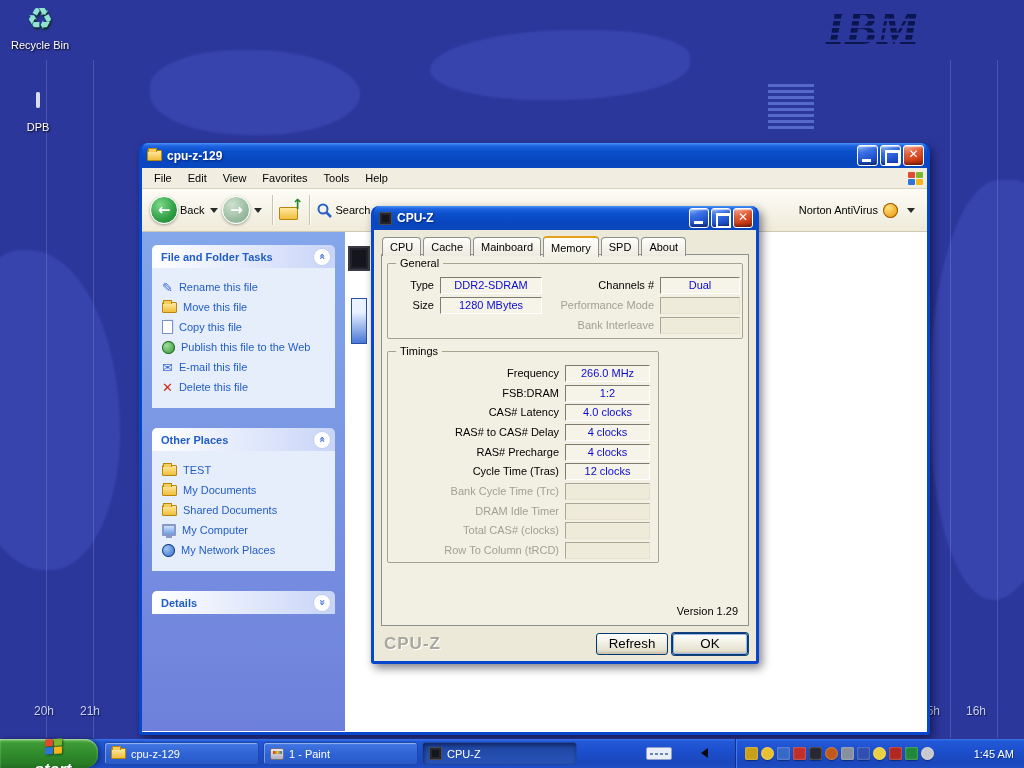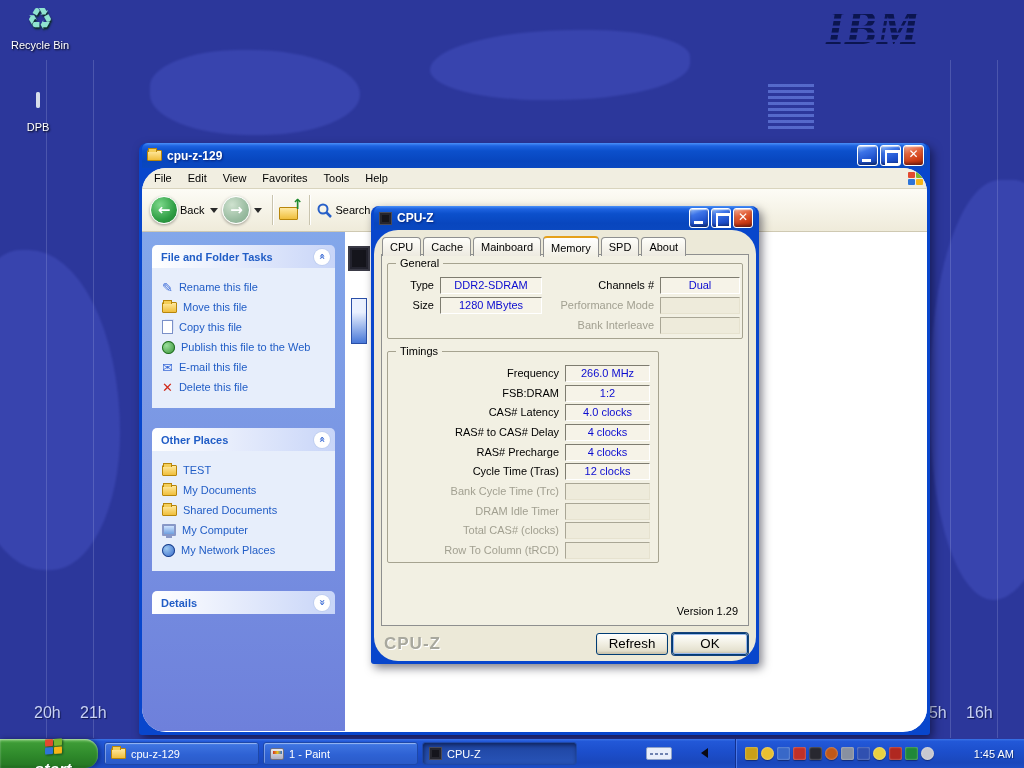--- a/index.html
+++ b/index.html
@@ -5,21 +5,21 @@
   * { margin:0; padding:0; box-sizing:border-box; }
   html,body { width:1024px; height:768px; overflow:hidden; }
   body { font-family:"Liberation Sans", sans-serif; font-size:11px; color:#000; position:relative; }
 
   
   .desktop { position:absolute; inset:0; background:#2C379B; overflow:hidden; }
   .blob { position:absolute; background:#3D49B5; border-radius:45% 55% 50% 50%; opacity:.75; filter:blur(1px); }
   .vline { position:absolute; width:1px; background:rgba(220,230,255,.18); top:60px; bottom:30px; }
   .stripes-block { position:absolute; left:768px; top:84px; width:46px; height:46px;
       background:repeating-linear-gradient(180deg,#5A6FD0 0 3px, transparent 3px 6px); opacity:.9; }
-  .tz { position:absolute; top:704px; color:#C9D2F5; font-size:16px; text-shadow:1px 1px 1px #101850; }
+  .tz { position:absolute; top:704px; color:#C9D2F5; font-size:12px; text-shadow:1px 1px 1px #101850; }
   .ibm-logo { position:absolute; left:818px; top:0; }
 
   .dicon { position:absolute; width:64px; text-align:center; color:#fff; text-shadow:1px 1px 2px #000; }
   .dicon .img { height:34px; display:flex; align-items:flex-end; justify-content:center; margin-bottom:3px; }
   .grecycle::before { content:"♻"; font-family:"DejaVu Sans",sans-serif; font-size:30px; color:#8FE3D0; text-shadow:1px 2px 2px #0A2A20; }
   .laptop { width:30px; height:24px; position:relative; }
   .laptop .scr { width:26px; height:17px; margin:0 auto; border:2px solid #D8DEEA; background:#8FB0D8; border-radius:2px; }
   .laptop .base { width:30px; height:4px; background:#C9CEDA; border-radius:1px; margin-top:1px; }
   .folder-lg { width:34px; height:25px; background:linear-gradient(#FFE9A0,#EFBE3C); border:1px solid #B8860B; border-radius:2px 4px 2px 2px; position:relative; }
   .folder-lg::before { content:""; position:absolute; top:-5px; left:0; width:15px; height:5px; background:#F4CE58; border:1px solid #B8860B; border-bottom:none; border-radius:2px 2px 0 0; }
@@ -29,21 +29,21 @@
   .titlebar { height:25px; display:flex; align-items:center; padding:0 3px 0 5px; border-radius:6px 6px 0 0;
       background:linear-gradient(180deg,#4A90F8 0%,#1E63E0 12%,#0C50CC 32%,#0846BE 72%,#0A48C0 100%); }
   .titlebar .ttl { color:#fff; font-weight:bold; font-size:12px; text-shadow:1px 1px 2px #06247A; margin-left:5px; flex:1; white-space:nowrap; }
   .cap { width:21px; height:21px; margin-left:2px; border-radius:3px; border:1px solid #fff; position:relative;
       background:linear-gradient(160deg,#9CC2FA 0%,#3D74E8 30%,#1E50CC 70%,#16409C 100%);
       box-shadow:inset 0 -2px 3px rgba(0,0,30,.4), inset 0 1px 1px rgba(255,255,255,.7); }
   .cap.close { background:linear-gradient(160deg,#F6B09A 0%,#E3633C 35%,#CE3C14 70%,#A32804 100%); }
   .cap.min::before { content:""; position:absolute; left:4px; bottom:3px; width:9px; height:3px; background:#fff; }
   .cap.max::before { content:""; position:absolute; left:4px; top:4px; width:11px; height:10px; border:2px solid #fff; border-top-width:3px; }
   .cap.close::before { content:"✕"; font-family:"DejaVu Sans",sans-serif; color:#fff; font-size:12px; font-weight:bold; position:absolute; inset:1px 0 0 0; text-align:center; }
-  .client { background:#fff; height:calc(100% - 25px); position:relative; overflow:hidden;border-radius:24px; }
+  .client { background:#fff; height:calc(100% - 25px); position:relative; overflow:hidden; }
 
   
   .explorer { left:139px; top:143px; width:791px; height:592px; z-index:2; }
   .menubar { height:21px; background:#F1EEE1; border-bottom:1px solid #D9D4BE; display:flex; align-items:center; padding:0 4px; }
   .menubar .mi { padding:2px 8px; cursor:default; }
   .menubar .spacer { flex:1; }
   .winflag { display:inline-grid; grid-template-columns:7px 7px; grid-auto-rows:6px; gap:1px; }
   .winflag i { border-radius:1px; }
   .winflag .r{background:#E2492F}.winflag .g{background:#7CB82F}.winflag .b{background:#2E74D8}.winflag .y{background:#F8B517}
   .toolbar { height:43px; background:linear-gradient(#FDFCF6,#EFEBDA); border-bottom:1px solid #CFC9B2; display:flex; align-items:center; padding:0 8px; position:relative; }
@@ -219,20 +219,25 @@
         <span class="navc fwd dis"></span>
         <span class="dd"></span>
         <span class="tb-sep"></span>
         <span class="ic-up"><span class="fold"></span><span class="arr"></span></span>
         <span class="tb-sep"></span>
         <svg width="17" height="17">
           <circle cx="7" cy="7" r="4.5" fill="none" stroke="#2860C8" stroke-width="2"></circle>
           <line x1="10.5" y1="10.5" x2="15" y2="15" stroke="#2860C8" stroke-width="2.5"></line>
         </svg>
         <span class="tb-label">Search</span>
+        <span class="norton">
+          <span>Norton AntiVirus</span>
+          <span class="globe"></span>
+          <span class="dd"></span>
+        </span>
       </div>
       <div class="ex-content">
         <div class="sidebar">
 
           <div class="panel">
             <div class="panel-hd">
               <span>File and Folder Tasks</span>
               <span class="chev up"></span>
             </div>
             <div class="panel-bd">

